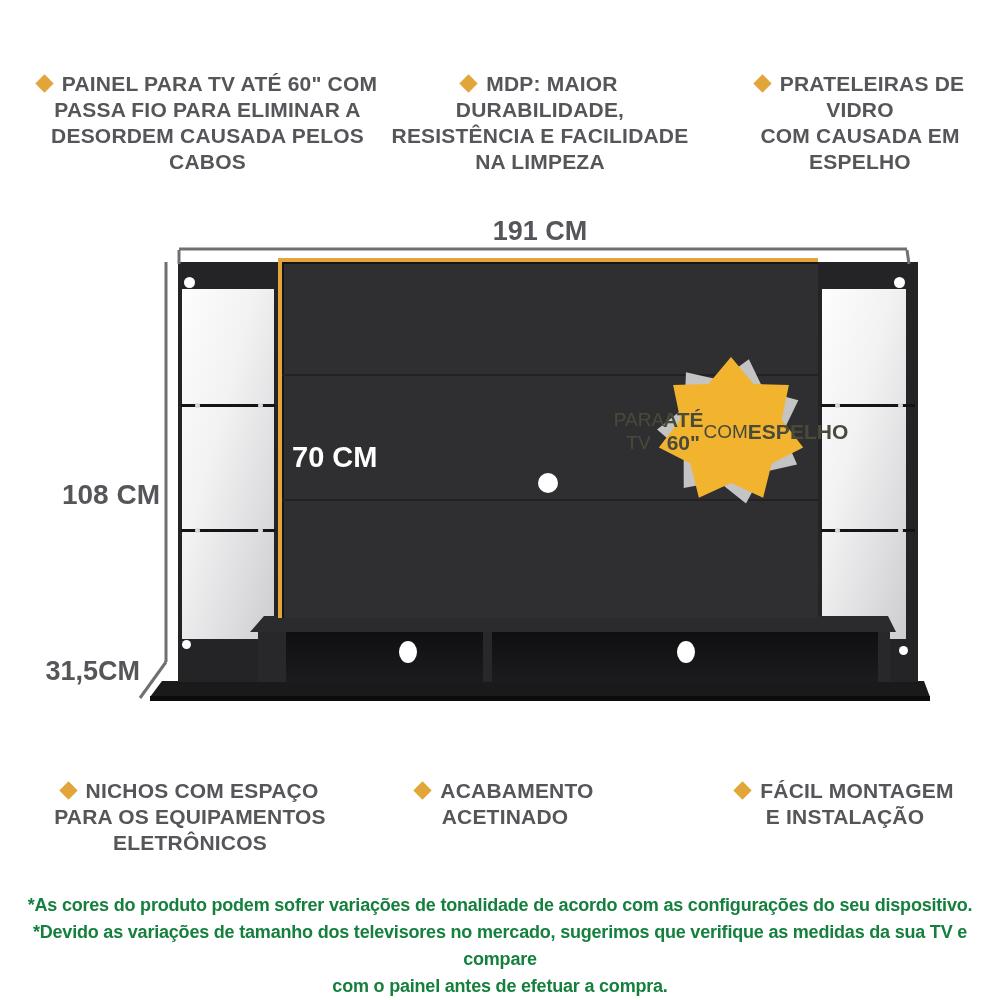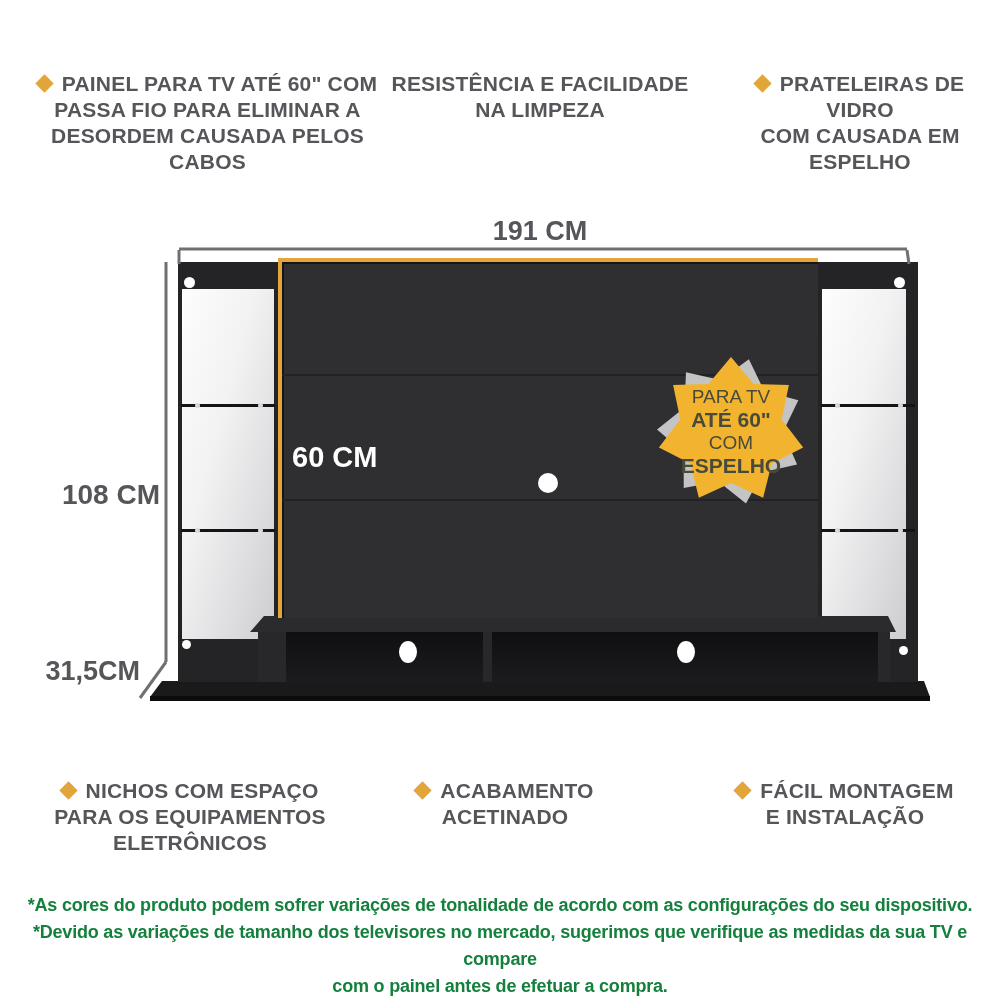--- a/index.html
+++ b/index.html
@@ -54,21 +54,21 @@
   .shelf-inner{
     position:absolute;left:258px;top:632px;width:632px;height:50px;
     background:linear-gradient(#0f0f11,#1c1c1e);
   }
   .shelf-wall{position:absolute;background:#28282a;}
   .hole{position:absolute;width:18px;height:22px;background:#ffffff;border-radius:50%;}
   
   .badge-box{position:absolute;left:656px;top:356px;width:150px;height:150px;}
   .badge-text{
     position:absolute;left:656px;top:356px;width:150px;height:150px;
-    display:flex;flex-direction:column;justify-content:center;align-items:center;
+    display:flex;flex-direction:row;justify-content:center;align-items:center;
     color:#4a4a3b;text-align:center;line-height:23px;font-size:19px;
   }
   .badge-bold{font-weight:bold;font-size:21px;}
   
   .footer{
     position:absolute;left:0;top:892px;width:1000px;text-align:center;
     font-weight:bold;font-size:18px;line-height:27px;color:#15803d;letter-spacing:-.2px;
   }
   .lines-overlay{position:absolute;left:0;top:0;pointer-events:none;}
 </style>
@@ -76,20 +76,21 @@
 <body>
 
 <div class="canvas">
 
   <div class="feature" style="left:30px;top:71px;width:355px;">
     <div><span class="diamond"></span><span>PAINEL PARA TV ATÉ 60" COM</span></div>
     <div>PASSA FIO PARA ELIMINAR A</div>
     <div>DESORDEM CAUSADA PELOS CABOS</div>
   </div>
   <div class="feature" style="left:380px;top:71px;width:320px;">
+    <div><span class="diamond"></span><span>MDP: MAIOR DURABILIDADE,</span></div>
     <div>RESISTÊNCIA E FACILIDADE</div>
     <div>NA LIMPEZA</div>
   </div>
   <div class="feature" style="left:720px;top:71px;width:280px;">
     <div><span class="diamond"></span><span>PRATELEIRAS DE VIDRO</span></div>
     <div>COM CAUSADA EM</div>
     <div>ESPELHO</div>
   </div>
 
   <div class="dim" style="left:290px;top:216px;width:500px;text-align:center;font-size:27px;">191 CM</div>
@@ -115,21 +116,21 @@
   <div class="shelf-inner"></div>
   <div class="shelf-wall" style="left:258px;top:632px;width:28px;height:50px;"></div>
   <div class="shelf-wall" style="left:483px;top:632px;width:9px;height:50px;"></div>
   <div class="shelf-wall" style="left:878px;top:632px;width:12px;height:50px;"></div>
   <div class="hole" style="left:399px;top:641px;"></div>
   <div class="hole" style="left:677px;top:641px;"></div>
 
   <div class="panel"></div>
   <div class="seam" style="top:374px;"></div>
   <div class="seam" style="top:499px;"></div>
-  <div class="dim-white" style="left:292px;top:441px;font-size:29px;">60 CM</div>
+  <div class="dim-white" style="left:292px;top:441px;font-size:29px;">70 CM</div>
   <div class="whitedot" style="left:538px;top:473px;width:20px;height:20px;"></div>
 
   <div class="whitedot" style="left:184px;top:277px;width:11px;height:11px;"></div>
   <div class="whitedot" style="left:894px;top:277px;width:11px;height:11px;"></div>
   <div class="whitedot" style="left:182px;top:640px;width:9px;height:9px;"></div>
   <div class="whitedot" style="left:899px;top:646px;width:9px;height:9px;"></div>
 
   <svg class="badge-box" width="150" height="150" viewBox="0 0 150 150">
     <polygon fill="#C4C4C4" transform="rotate(14 75 75)" points="75,1 97.6,28.1 132.9,28.9 125.7,63.4 147.2,91.5 115.7,107.4 107.1,141.7 75,127 42.9,141.7 34.3,107.4 2.9,91.5 24.3,63.4 17.1,28.9 52.4,28.1"></polygon>
     <polygon fill="#F2B42F" points="75,1 97.6,28.1 132.9,28.9 125.7,63.4 147.2,91.5 115.7,107.4 107.1,141.7 75,127 42.9,141.7 34.3,107.4 2.9,91.5 24.3,63.4 17.1,28.9 52.4,28.1"></polygon>

